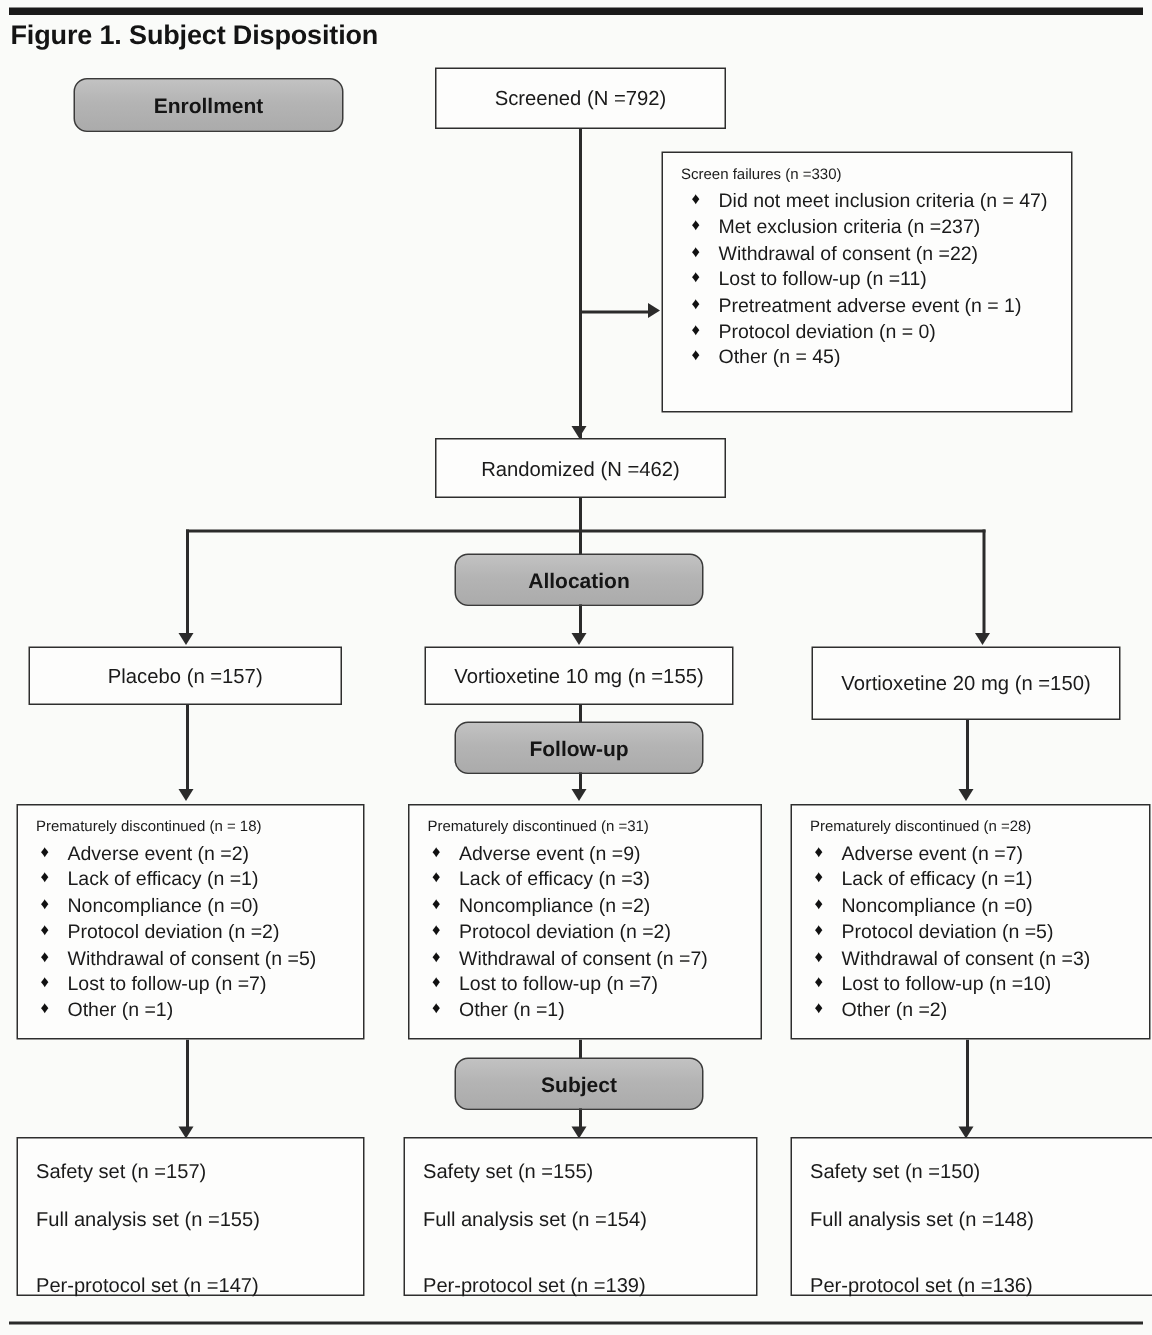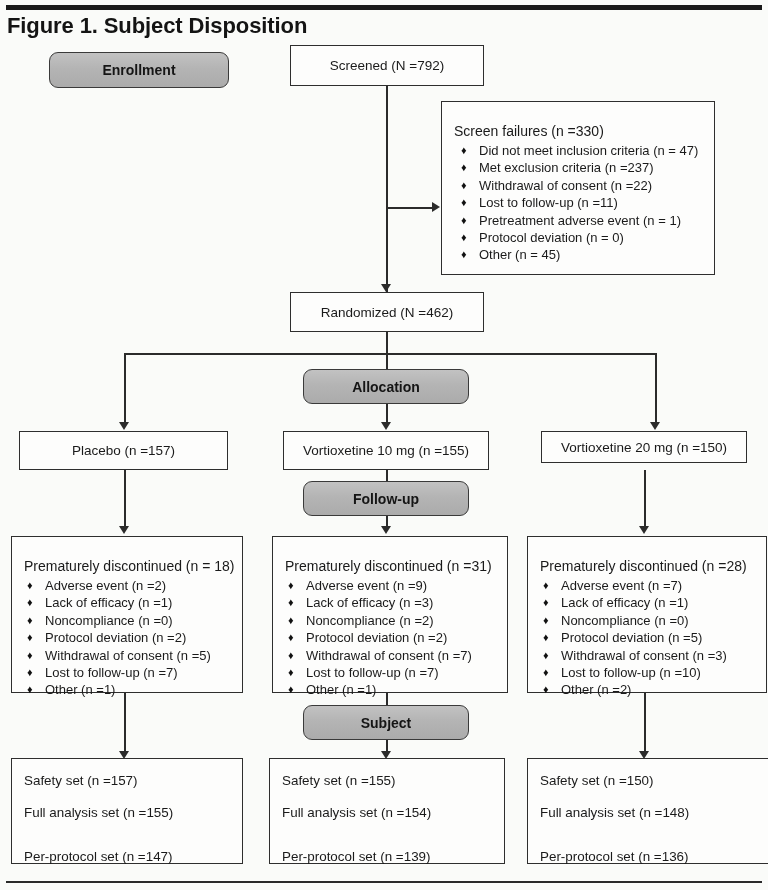--- a/index.html
+++ b/index.html
@@ -17,21 +17,21 @@
     position:absolute; left:6px; top:5px; width:756px; height:5px;
     background:#1a1a1a;
   }
   .rule-bottom {
     position:absolute; left:6px; top:881px; width:756px; height:2px;
     background:#2a2a2a;
   }
 
   .fig-title {
     position:absolute; left:7px; top:13px;
-    font-size:22px; font-weight:bold; letter-spacing:-0.1px;
+    font-size:18px; font-weight:bold; letter-spacing:-0.1px;
     color:#141414;
   }
 
   
   .banner {
     position:absolute;
     background:linear-gradient(180deg,#c2c2c2 0%,#b4b4b4 45%,#ababab 100%);
     border:1.6px solid #3a3a3a;
     border-radius:9px;
     display:flex; align-items:center; justify-content:center;
@@ -48,21 +48,21 @@
     box-sizing:border-box;
     z-index:4;
   }
   .box.center {
     display:flex; align-items:center; justify-content:center;
     font-size:13.5px;
   }
   .box.listbox { padding:9px 11px 8px 11px; }
 
   .hdr {
-    font-size:14px; margin:12px 0 3px 1px; white-space:nowrap;
+    font-size:10px; margin:0 0 3px 1px; white-space:nowrap;
   }
   ul.items { list-style:none; margin:0; padding:0; }
   ul.items li {
     font-size:13px;
     line-height:17.4px;
     white-space:nowrap;
     display:flex;
   }
   ul.items li .bullet {
     width:22px; flex:0 0 22px; text-align:left;
@@ -169,21 +169,21 @@
   <div class="banner" style="left:303px; top:369px; width:166px; height:35px;">
     <span>Allocation</span>
   </div>
 
   <div class="box center" style="left:19px; top:431px; width:209px; height:39px;">
     <span>Placebo (n =157)</span>
   </div>
   <div class="box center" style="left:283px; top:431px; width:206px; height:39px;">
     <span>Vortioxetine 10 mg (n =155)</span>
   </div>
-  <div class="box center" style="left:541px; top:431px; width:206px; height:32px;">
+  <div class="box center" style="left:541px; top:431px; width:206px; height:49px;">
     <span>Vortioxetine 20 mg (n =150)</span>
   </div>
 
   <div class="vline" style="left:124px; top:470px; height:58px;"></div>
   <div class="arrow-down" style="left:119px; top:526px;"></div>
   <div class="vline" style="left:386px; top:470px; height:58px;"></div>
   <div class="arrow-down" style="left:381px; top:526px;"></div>
   <div class="vline" style="left:644px; top:470px; height:58px;"></div>
   <div class="arrow-down" style="left:639px; top:526px;"></div>
 

